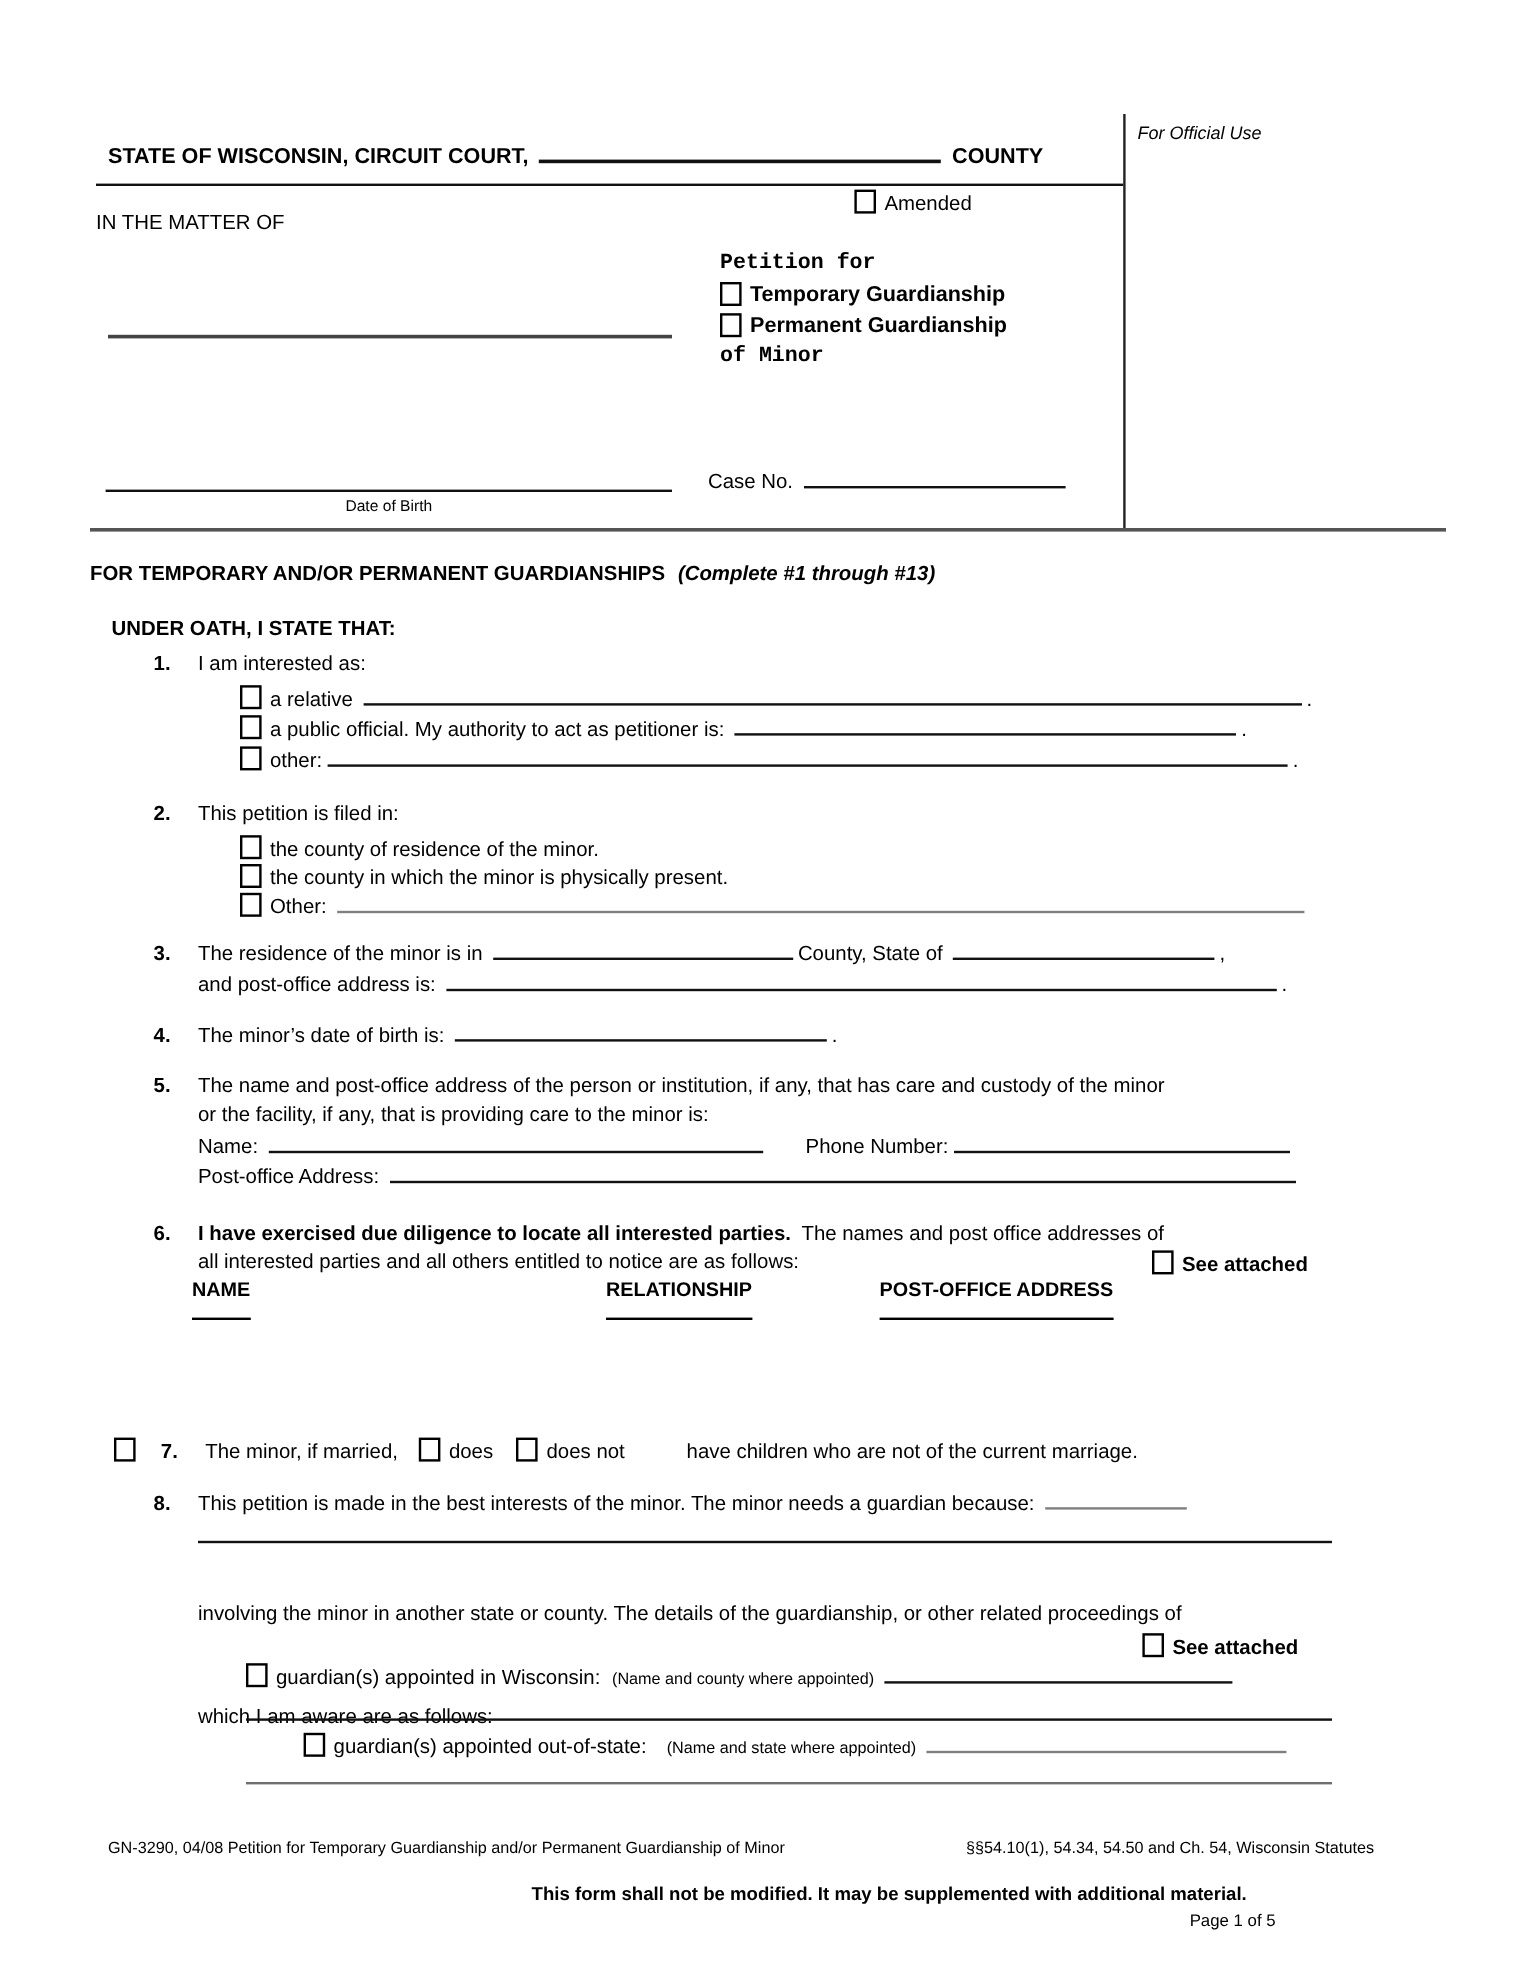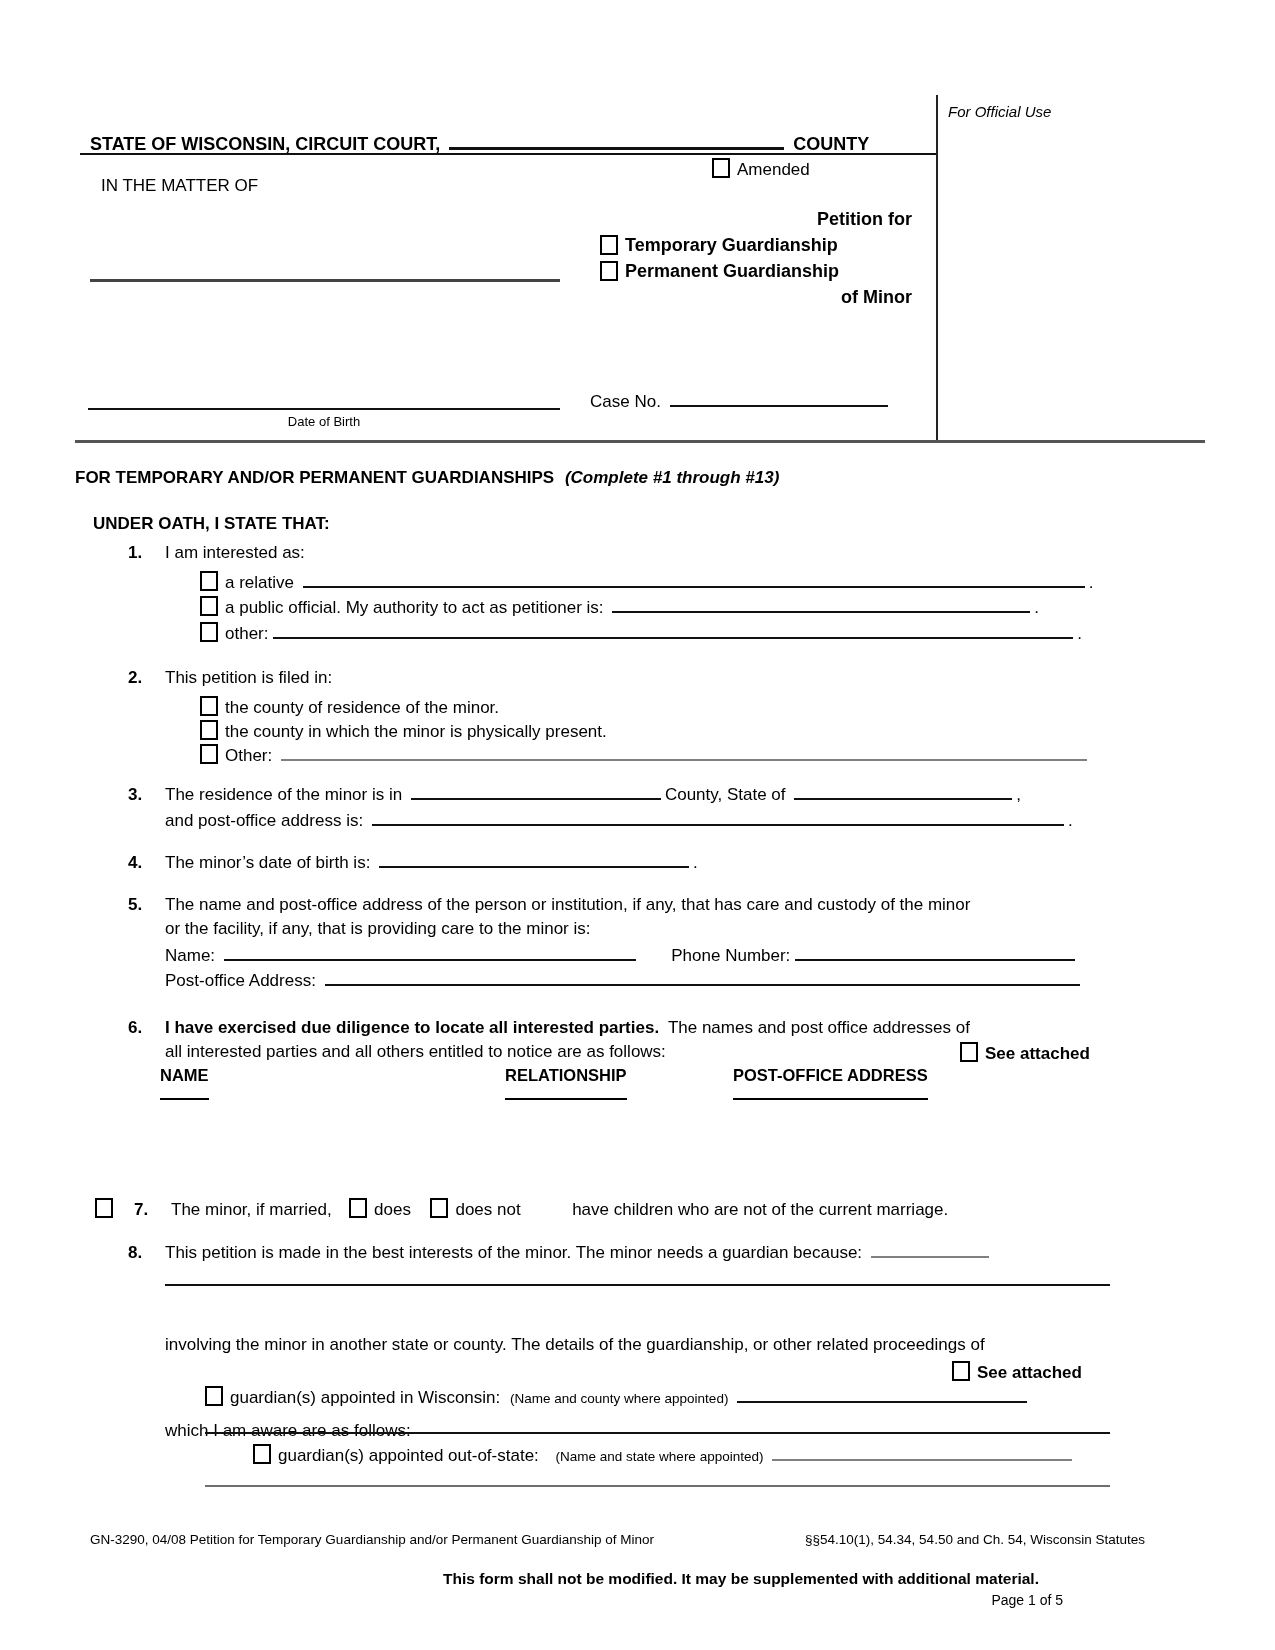--- a/index.html
+++ b/index.html
@@ -14,45 +14,45 @@
   .blank{display:inline-block;border-bottom:2px solid #111;height:15px;vertical-align:baseline;margin:0 4px;}
   .blank.gray{border-bottom-color:#808080;}
   .blank.thick{border-bottom-width:3px;}
   .hline{position:absolute;background:#111;height:2px;}
   .hline.gray{background:#6e6e6e;}
   .vline{position:absolute;background:#222;width:2px;}
   .num{display:inline-block;width:37px;font-weight:bold;}
   .num.after-cb{width:37px;margin-left:14px;}
   .colhead{font-weight:bold;border-bottom:2px solid #000;padding-bottom:13px;font-size:16.5px;}
   .pet-row{display:flex;align-items:center;justify-content:flex-start;height:26px;font-weight:bold;font-size:18px;}
-  .pet-center{text-align:right;font-weight:bold;font-size:18px;height:26px;line-height:26px;}
+  .pet-center{text-align:left;font-weight:bold;font-size:18px;height:26px;line-height:26px;font-family:Liberation Mono, monospace;}
   .footer-row{display:flex;justify-content:space-between;font-size:13.5px;}
   .center-row{left:0;width:1039px;text-align:right;white-space:nowrap;}
   .gap{display:inline-block;}
 </style>
 </head>
 <body>
 
 <div class="page">
 
-  <div class="abs b" style="left:90px;top:132px;font-size:18px;">
+  <div class="abs b" style="left:90px;top:118px;font-size:18px;">
     <span>STATE OF WISCONSIN, CIRCUIT COURT,</span>
     <span class="blank thick" style="width:335px;"></span>
     <span>COUNTY</span>
   </div>
   <div class="hline" style="left:80px;top:153px;width:856px;"></div>
 
   <div class="vline" style="left:936px;top:95px;height:347px;"></div>
   <div class="abs i" style="left:948px;top:103px;font-size:15px;">For Official Use</div>
 
   <div class="abs" style="left:712px;top:158px;">
     <span class="cb"></span><span>Amended</span>
   </div>
 
-  <div class="abs" style="left:101px;top:176px;">IN THE MATTER OF</div>
+  <div class="abs" style="left:80px;top:176px;">IN THE MATTER OF</div>
 
   <div class="abs" style="left:600px;top:206px;width:312px;">
     <div class="pet-center">Petition for</div>
     <div class="pet-row">
       <span class="cb"></span>
       <span>Temporary Guardianship</span>
     </div>
     <div class="pet-row">
       <span class="cb"></span>
       <span>Permanent Guardianship</span>

